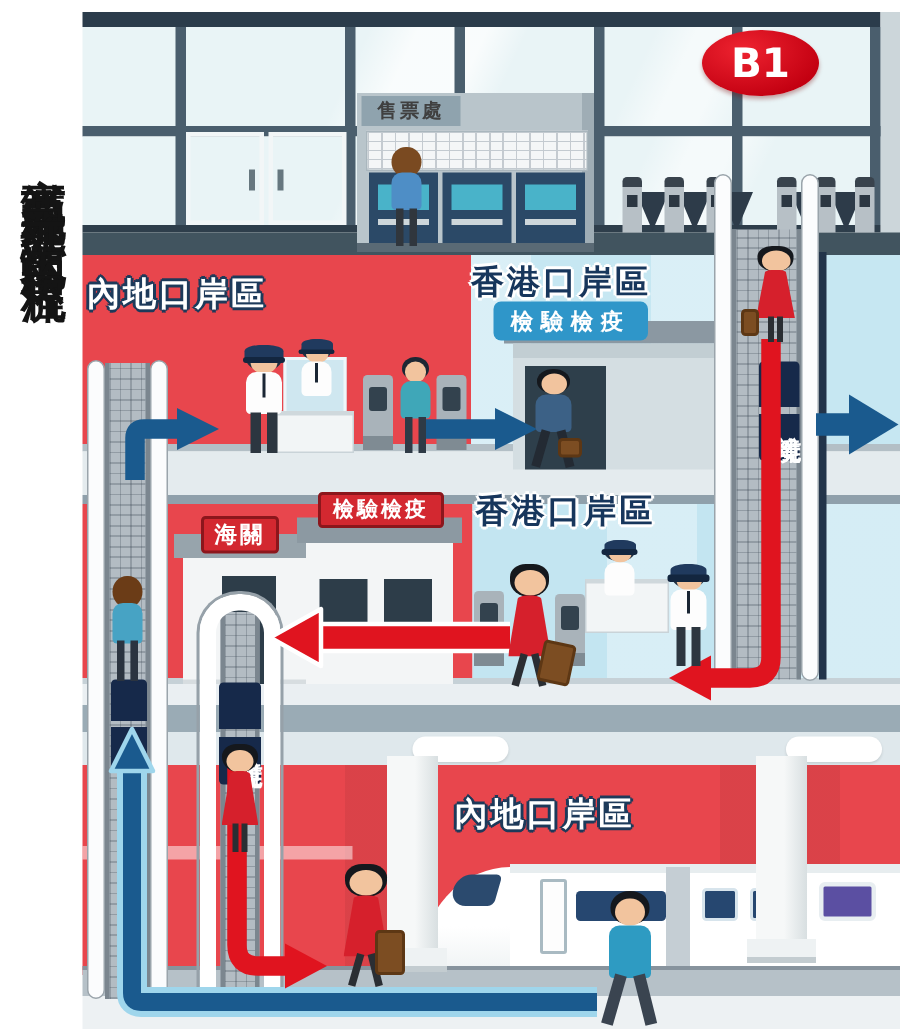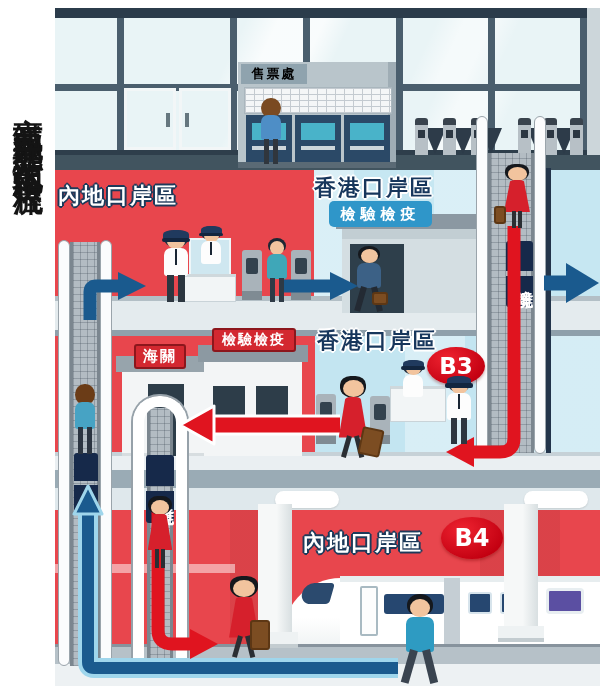--- a/index.html
+++ b/index.html
@@ -71,21 +71,21 @@
   <div class="mullion" style="left:580px;"></div>
   <div style="left:55px;top:150px;width:532px;height:5px;background:#2e3e4b;"></div>
   <div style="left:55px;top:155px;width:545px;height:15px;background:#41545f;"></div>
 
   <div style="left:124px;top:88px;width:52px;height:62px;border:3px solid #f2f6f7;"></div>
   <div style="left:179px;top:88px;width:52px;height:62px;border:3px solid #f2f6f7;"></div>
   <div style="left:166px;top:113px;width:4px;height:14px;background:#66777f;"></div>
   <div style="left:185px;top:113px;width:4px;height:14px;background:#66777f;"></div>
 
   <div style="left:238px;top:62px;width:158px;height:106px;background:linear-gradient(270deg,#9fadb5 0 8px,#b9c5cb 8px);"></div>
-  <div style="left:241px;top:64px;width:66px;height:20px;background:#8fa3ae;color:#000000;font-weight:900;font-size:13px;display:flex;align-items:center;justify-content:center;letter-spacing:2px;">
+  <div style="left:241px;top:64px;width:66px;height:20px;background:#8fa3ae;color:#404040;font-weight:900;font-size:13px;display:flex;align-items:center;justify-content:center;letter-spacing:2px;">
     <span>售票處</span>
   </div>
   <div style="left:244px;top:87px;width:148px;height:27px;background:#f4f6f7;border:1px solid #a9b6bd;
        background-image:repeating-linear-gradient(0deg,#c3cad0 0 1px,transparent 1px 6px),repeating-linear-gradient(90deg,rgba(150,160,170,.5) 0 1px,transparent 1px 9px);"></div>
   <div style="left:246px;top:115px;width:46px;height:47px;background:#2b4967;">
       <i style="position:absolute;left:6px;top:8px;width:34px;height:17px;background:#49b3c9;"></i>
       <i style="position:absolute;left:6px;top:31px;width:34px;height:4px;background:#cdd6da;"></i>
     </div>
   <div style="left:295px;top:115px;width:46px;height:47px;background:#2b4967;">
       <i style="position:absolute;left:6px;top:8px;width:34px;height:17px;background:#49b3c9;"></i>
@@ -328,20 +328,23 @@
   </div>
   <div class="case" style="left:250px;top:620px;width:20px;height:30px;"></div>
   <div class="person walk" style="left:400px;top:594px;width:40px;height:90px;--shirt:#2e9bc2;--hair:#15181d;--pants:#3a4450;">
     <i class="p-hair"></i>
       <i class="p-head"></i>
       <i class="p-torso"></i>
       <i class="p-legl"></i>
       <i class="p-legr"></i>
   </div>
 
+  <div class="oval" style="left:468px;top:20px;width:78px;height:44px;font-size:27px;">
+    <span>B1</span>
+  </div>
   <div class="zone-label navy-outline" style="left:58px;top:181px;">
     <span>內地口岸區</span>
   </div>
   <div class="zone-label white-outline" style="left:314px;top:173px;">
     <span>香港口岸區</span>
   </div>
   <div style="left:329px;top:201px;width:103px;height:26px;background:#2f96c9;border-radius:5px;color:#fff;font-weight:900;font-size:15px;display:flex;align-items:center;justify-content:center;letter-spacing:5px;">
     <span>檢驗檢疫</span>
   </div>
   <div class="vert-label" style="left:506px;top:241px;width:27px;height:66px;font-size:17px;padding-top:5px;">
@@ -350,33 +353,27 @@
 
   <div class="red-sign" style="left:134px;top:344px;width:52px;height:25px;font-size:15px;letter-spacing:2px;">
     <span>海關</span>
   </div>
   <div class="red-sign" style="left:212px;top:328px;width:84px;height:24px;font-size:14px;letter-spacing:2px;">
     <span>檢驗檢疫</span>
   </div>
   <div class="zone-label white-outline" style="left:317px;top:326px;">
     <span>香港口岸區</span>
   </div>
-  <div class="oval" style="left:427px;top:347px;width:58px;height:38px;font-size:23px;">
-    <span>B3</span>
-  </div>
   <div class="vert-label" style="left:146px;top:455px;width:28px;height:68px;font-size:18px;padding-top:5px;">
     <span>離境</span>
   </div>
   <div class="vert-label" style="left:74px;top:453px;width:24px;height:60px;font-size:15px;padding-top:5px;">
     <span>入境</span>
   </div>
 
   <div class="zone-label navy-outline" style="left:303px;top:528px;">
     <span>內地口岸區</span>
   </div>
-  <div class="oval" style="left:441px;top:517px;width:62px;height:42px;font-size:24px;">
-    <span>B4</span>
-  </div>
 
   <div style="left:4px;top:94px;width:48px;height:520px;writing-mode:vertical-rl;text-orientation:mixed;font-size:30px;font-weight:900;color:#141414;letter-spacing:5px;line-height:48px;">
     <span>高鐵西九龍總站「一地兩檢」流程</span>
   </div>
 </div>
 
 </body></html>

